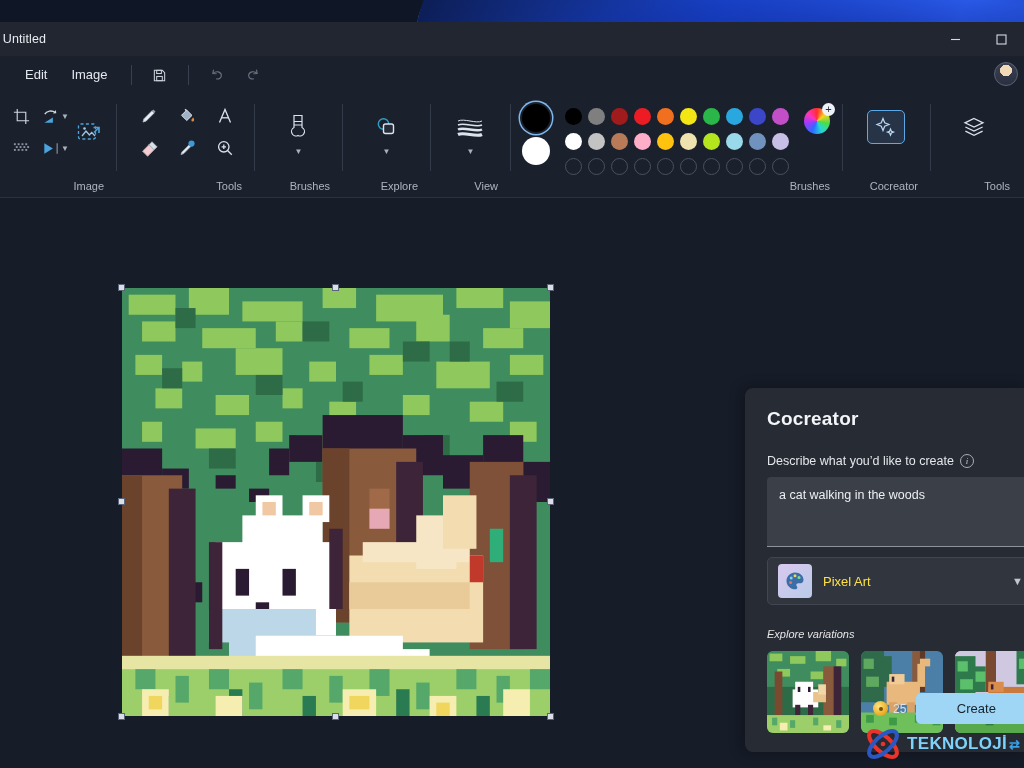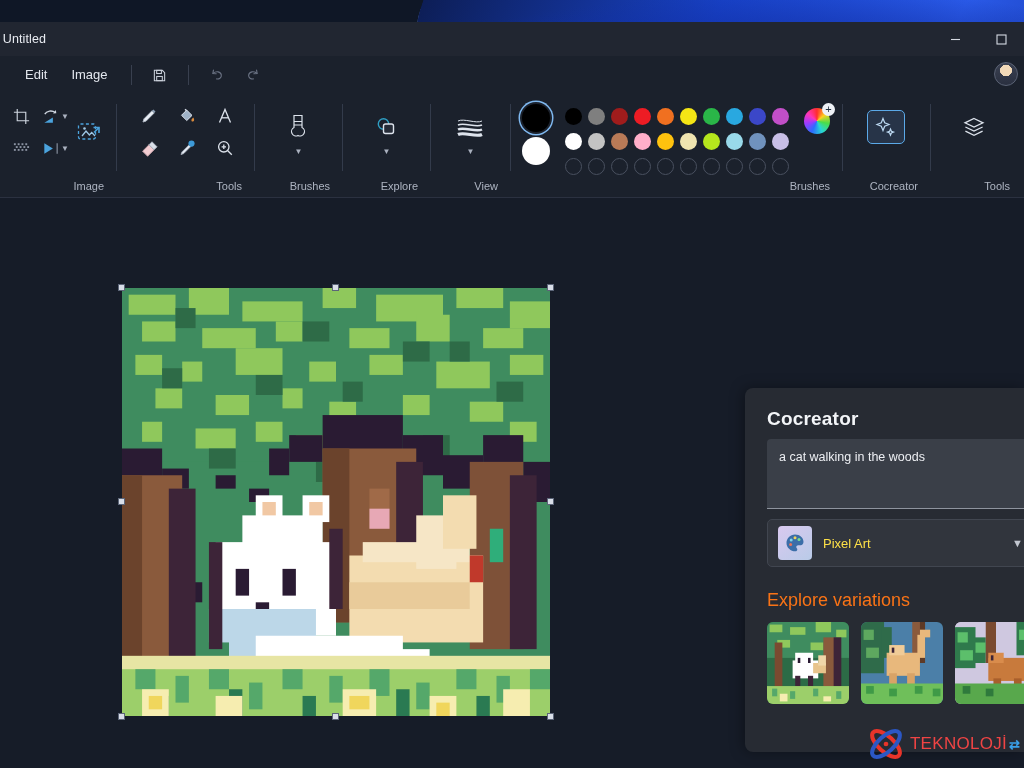--- a/index.html
+++ b/index.html
@@ -161,21 +161,21 @@
     margin-top: 10px; width: calc(100% + 10px); height: 48px; background: #31353d;
     border: 1px solid #414650; border-radius: 5px; display: flex; align-items: center; padding: 0 10px; gap: 11px;
   }
   #style-thumb {
     width: 34px; height: 34px; border-radius: 4px;
     background: linear-gradient(140deg,#d9c9ef,#b9cbe8);
     display: flex; align-items: center; justify-content: center; font-size: 18px;
   }
   #style-name { color: #fde047; font-size: 13px; flex: 1; }
   .chev { color: #c2c7d0; font-size: 11px; }
-  #variations-label { color: #f97316; font-size: 18px; margin-top: 23px; }
+  #variations-label { color: #e5e5e5; font-size: 11px; margin-top: 23px; font-style: italic; }
   #variations { display: flex; gap: 12px; margin-top: 11px; }
   .varbox { width: 82px; height: 82px; border-radius: 6px; overflow: hidden; flex: 0 0 82px; background:#1b2a1b; }
   .varbox svg { width: 100%; height: 100%; display: block; image-rendering: pixelated; }
 
   #cc-footer { position: absolute; left: 22px; right: 0; bottom: 28px; display: flex; align-items: center; gap: 10px; }
   #credits { display: flex; align-items: center; gap: 5px; margin-left: 106px; }
   .coin {
     width: 15px; height: 15px; border-radius: 50%;
     background: radial-gradient(circle at 38% 35%, #ffe481, #e8a81d 70%, #b97d09);
     position: relative;
@@ -183,21 +183,21 @@
   .coin::after { content:""; position:absolute; left:5.5px; top:5.5px; width:4px; height:4px; border-radius:50%; background:#7a5205; }
   #credits-count { color: #dfe2e8; font-size: 12px; }
   #create-btn {
     flex: 0 0 auto; width: 120px; height: 31px; background: #9fd5f5; color: #17232c;
     border-radius: 5px; font-size: 13px; display: flex; align-items: center; justify-content: center;
   }
 
   
   #watermark { position: absolute; right: 4px; bottom: 4px; display: flex; align-items: center; gap: 1px; }
   #wm-logo { width: 46px; height: 40px; }
-  #wm-text { color: #ef4444; font-size: 17px; font-weight: 400; letter-spacing: .3px; }
+  #wm-text { color: #7dd3fc; font-size: 17px; font-weight: 700; letter-spacing: .3px; }
   #wm-tail { color: #3aa0e8; font-size: 13px; font-weight: 700; margin-left: 1px; }
 </style>
 </head>
 <body>
 
 <div id="desktop">
   <div class="bloom"></div>
   <div class="arc"></div>
 </div>
 
@@ -617,20 +617,24 @@
       <div class="handle h-w"></div>
       <div class="handle h-e"></div>
       <div class="handle h-sw"></div>
       <div class="handle h-s"></div>
       <div class="handle h-se"></div>
     </div>
 
     <div id="cocreator">
       <div id="cc-title">Cocreator</div>
 
+      <div class="cc-label">
+        <span>Describe what you’d like to create</span>
+        <span class="info-ic">i</span>
+      </div>
       <div id="prompt-box" placeholder="Describe what you’d like to create">a cat walking in the woods</div>
 
       <div id="style-row">
         <div id="style-thumb">
           <svg width="22" height="22" viewBox="0 0 22 22">
             <path d="M11 2.5c5 0 8.5 3.4 8.5 7.4 0 2.6-2.2 3.3-3.8 3.3h-1.5c-1.1 0-1.9.8-1.9 1.8 0 .5.2.9.5 1.3.3.4.5.8.5 1.2 0 1-.8 1.8-1.9 1.8C6.6 19.3 2.5 15.6 2.5 11S6.3 2.5 11 2.5z" fill="#3b6ea8"></path>
             <circle cx="7.2" cy="8" r="1.5" fill="#7fd3e8"></circle>
               <circle cx="11" cy="5.8" r="1.5" fill="#f2d45c"></circle>
             <circle cx="15" cy="7.6" r="1.5" fill="#7be08f"></circle>
               <circle cx="6.6" cy="12.6" r="1.5" fill="#e8745c"></circle>
@@ -742,20 +746,27 @@
             <rect x="0" y="24" width="32" height="8" fill="#58a84c"></rect>
             <g fill="#2f7a3c">
                 <rect x="3" y="25" width="3" height="3"></rect>
                 <rect x="12" y="26" width="3" height="3"></rect>
                 <rect x="27" y="25" width="3" height="3"></rect>
               </g>
           </svg>
         </div>
       </div>
 
+      <div id="cc-footer">
+        <div id="credits">
+          <span class="coin"></span>
+          <span id="credits-count">25</span>
+        </div>
+        <div id="create-btn">Create</div>
+      </div>
     </div>
   </div>
 </div>
 
 <div id="watermark">
   <svg id="wm-logo" viewBox="0 0 46 44">
     <g fill="none" stroke-width="4.5">
       <ellipse cx="23" cy="22" rx="19" ry="8.5" transform="rotate(42 23 22)" stroke="#e8342a"></ellipse>
       <ellipse cx="23" cy="22" rx="19" ry="8.5" transform="rotate(-42 23 22)" stroke="#2b57c4"></ellipse>
     </g>

